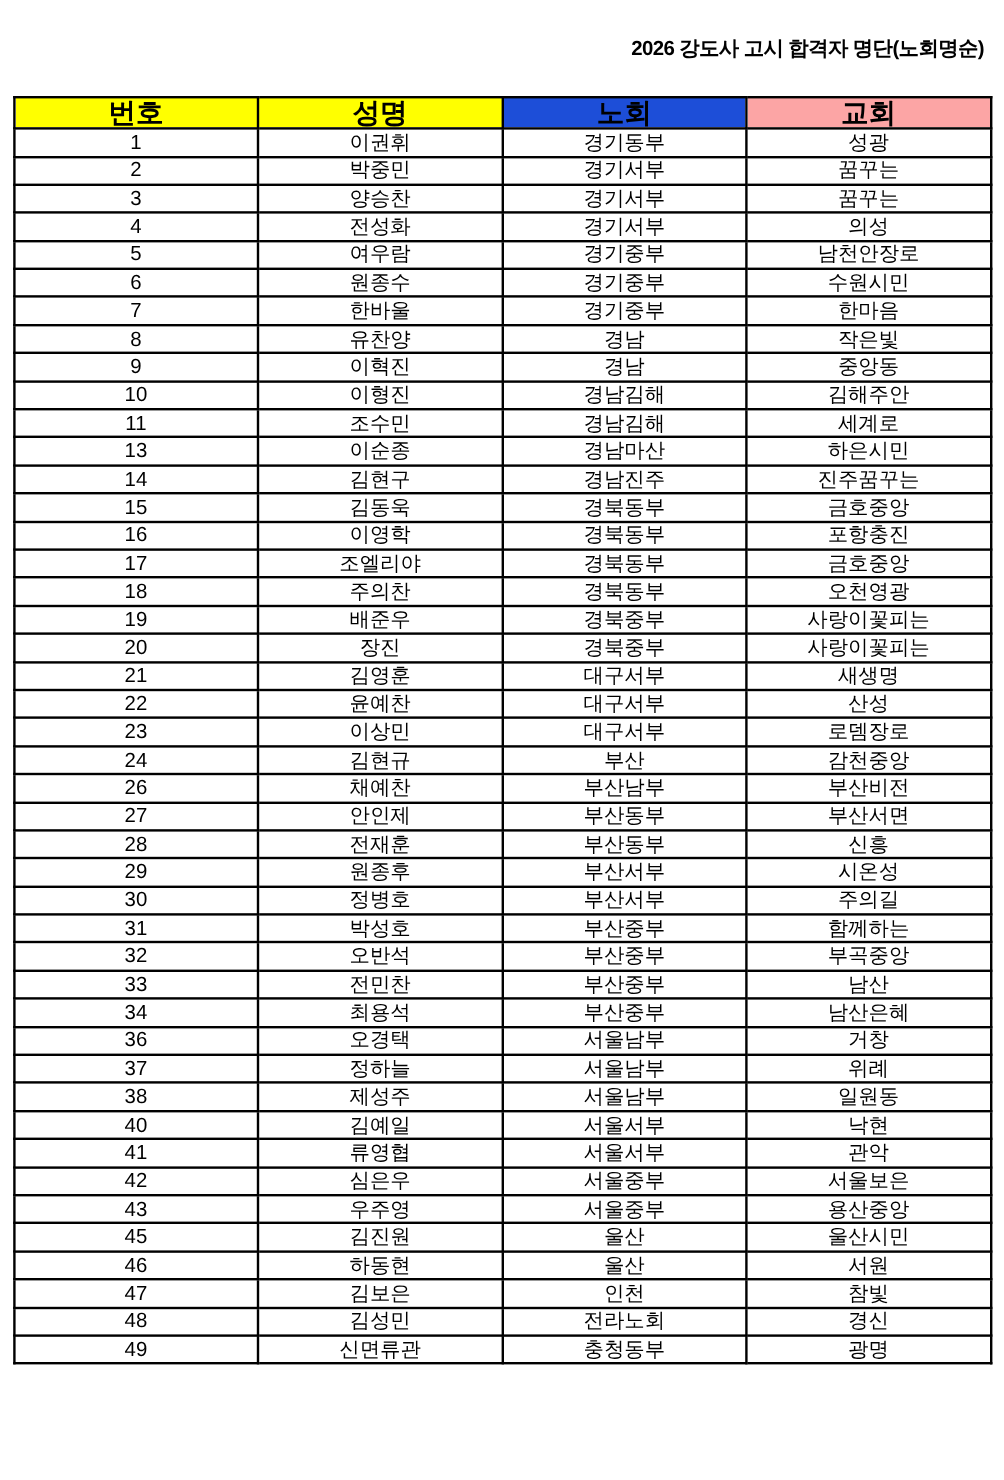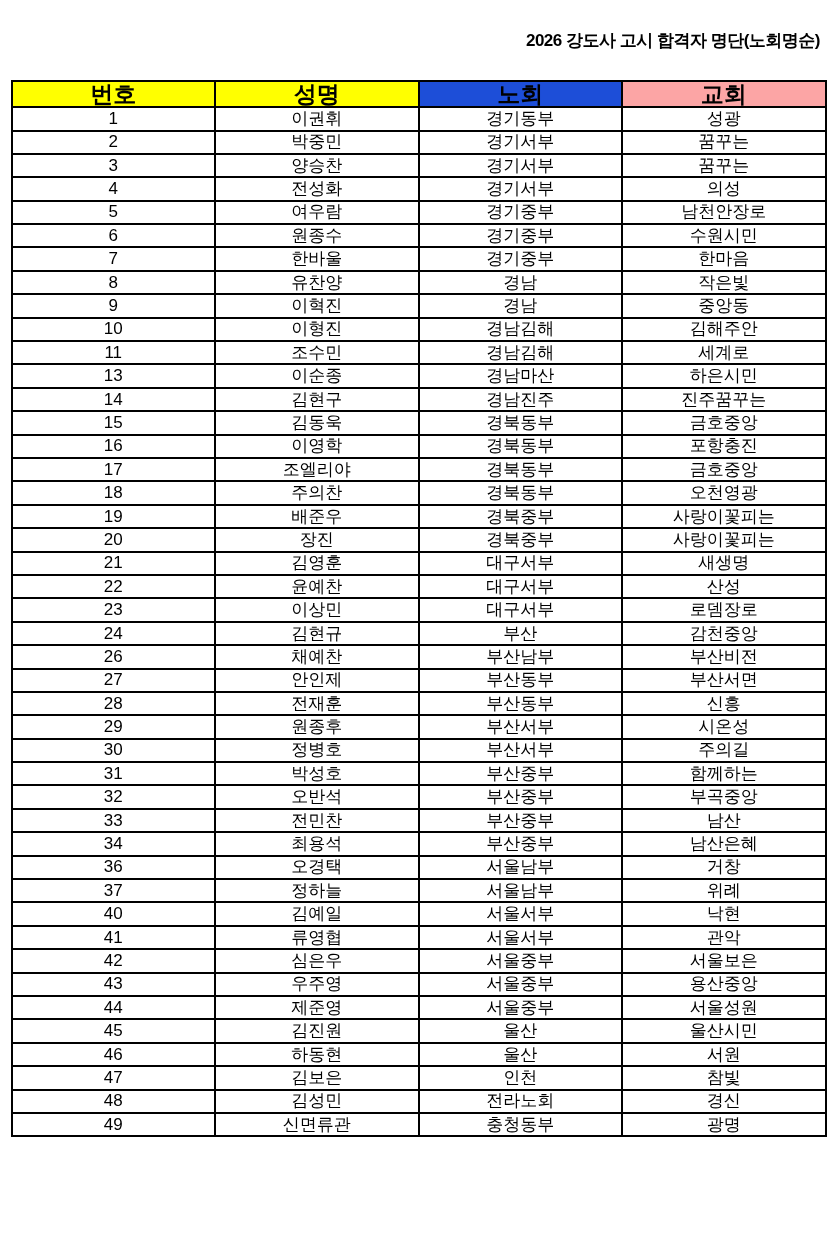--- a/index.html
+++ b/index.html
@@ -267,20 +267,26 @@
           <td>서울남부</td>
           <td>거창</td>
         </tr>
         <tr>
           <td>37</td>
           <td>정하늘</td>
           <td>서울남부</td>
           <td>위례</td>
         </tr>
         <tr>
+          <td>38</td>
+          <td>제성주</td>
+          <td>서울남부</td>
+          <td>일원동</td>
+        </tr>
+        <tr>
           <td>40</td>
           <td>김예일</td>
           <td>서울서부</td>
           <td>낙현</td>
         </tr>
         <tr>
           <td>41</td>
           <td>류영협</td>
           <td>서울서부</td>
           <td>관악</td>
@@ -289,26 +295,20 @@
           <td>42</td>
           <td>심은우</td>
           <td>서울중부</td>
           <td>서울보은</td>
         </tr>
         <tr>
           <td>43</td>
           <td>우주영</td>
           <td>서울중부</td>
           <td>용산중앙</td>
-        </tr>
-        <tr>
-          <td>44</td>
-          <td>제준영</td>
-          <td>서울중부</td>
-          <td>서울성원</td>
         </tr>
         <tr>
           <td>45</td>
           <td>김진원</td>
           <td>울산</td>
           <td>울산시민</td>
         </tr>
         <tr>
           <td>46</td>
           <td>하동현</td>

